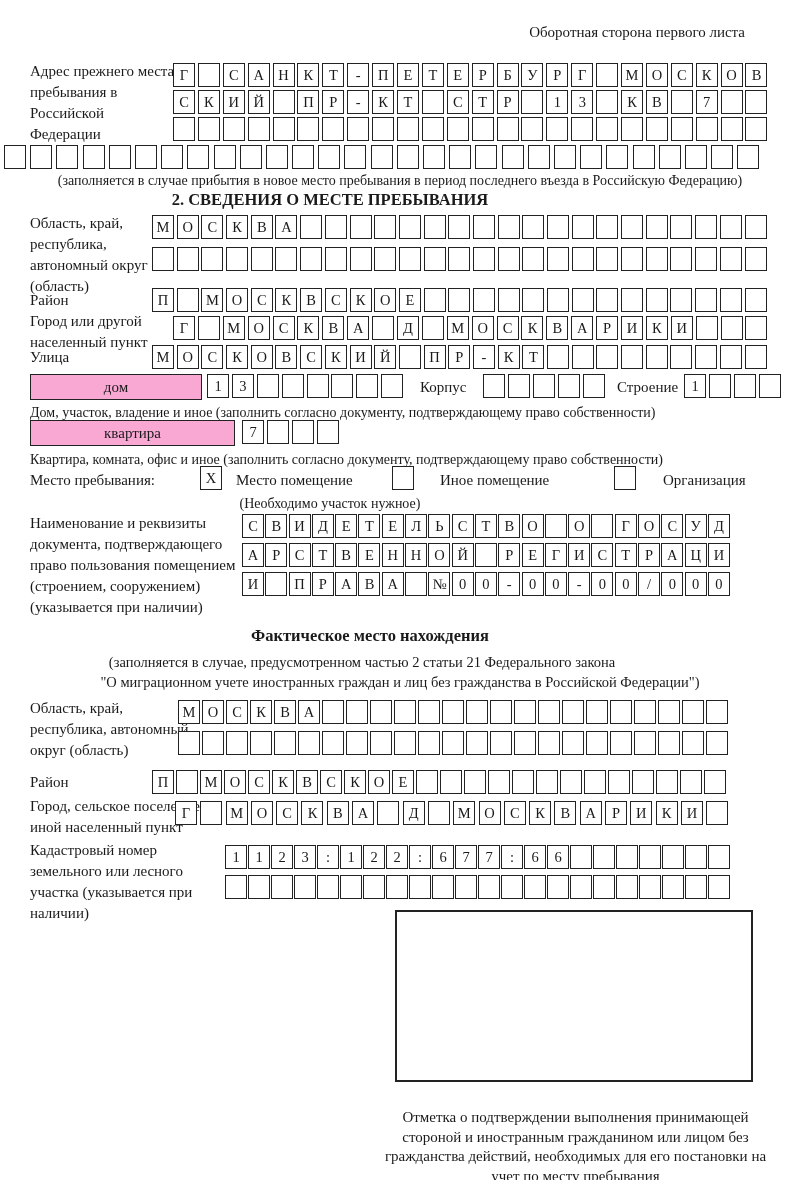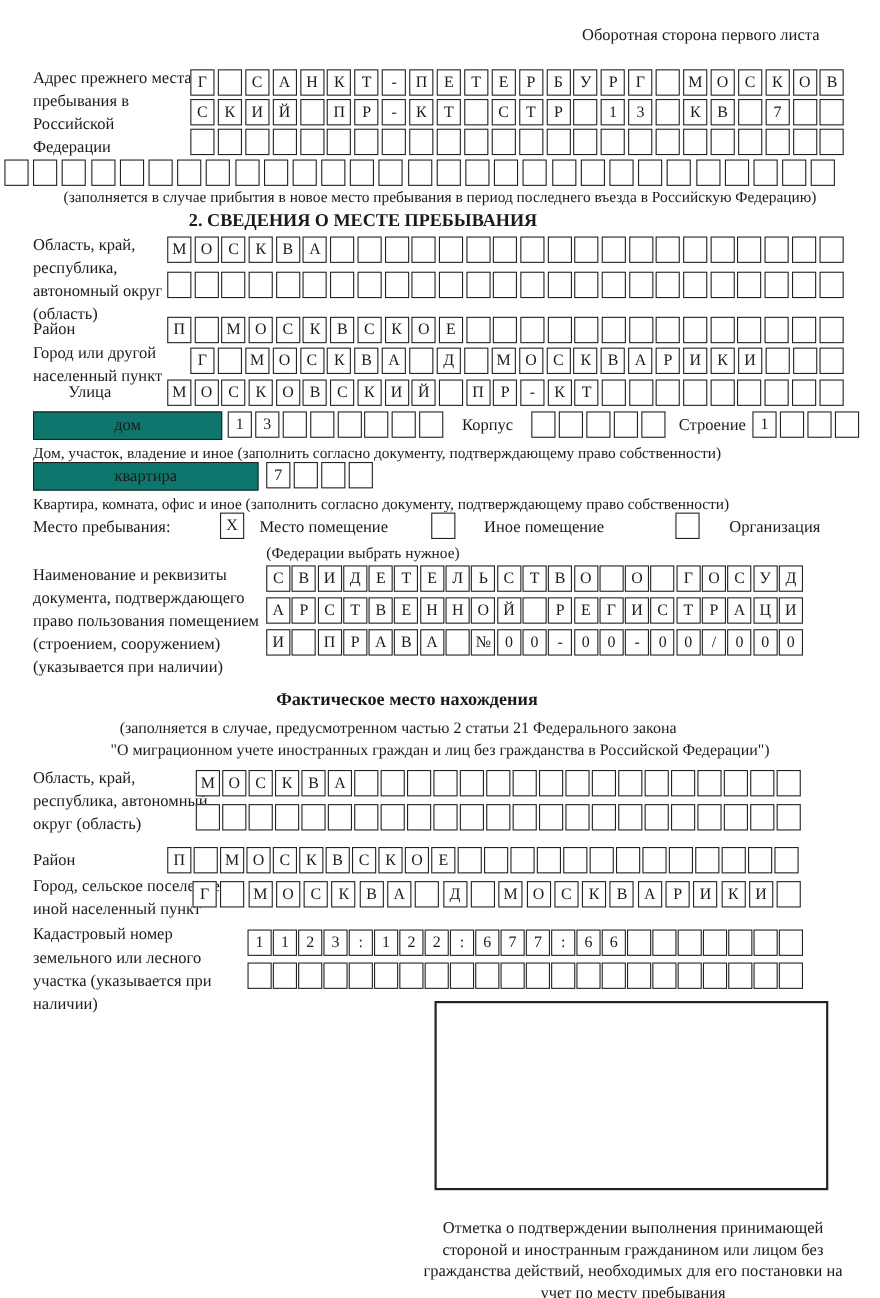--- a/index.html
+++ b/index.html
@@ -15,21 +15,21 @@
   .center{text-align:center;}
   .cellrow{display:flex;}
   .cell{
     box-sizing:content-box;width:20px;height:22px;border:1.6px solid #222;
     display:flex;align-items:center;justify-content:center;
     font-size:14.5px;font-family:"Liberation Serif","DejaVu Serif",serif;
     background:#fff;flex:0 0 auto;
   }
   .wbox{
     box-sizing:border-box;border:1.6px solid #222;display:flex;
-    align-items:center;justify-content:center;font-size:15px;background:#0f766e;text-align:right;
+    align-items:center;justify-content:center;font-size:15px;background:#f9a8d4;text-align:right;
   }
   .stamp{box-sizing:border-box;border:2px solid #222;background:#fff;}
 </style>
 </head>
 <body>
 
 <div id="page">
 
   <div class="abs label" style="left:400px;top:22px;width:345px;text-align:right;">Оборотная сторона первого листа</div>
 
@@ -253,21 +253,21 @@
       <span class="cell">А</span>
       <span class="cell">Р</span>
       <span class="cell">И</span>
       <span class="cell">К</span>
       <span class="cell">И</span>
       <span class="cell"></span>
       <span class="cell"></span>
       <span class="cell"></span>
     </div>
 
-  <div class="abs label" style="left:30px;top:347px;margin-left:32px;">Улица</div>
+  <div class="abs label" style="left:30px;top:347px;">Улица</div>
   <div class="abs cellrow" style="left:152px;top:345px;gap:2.7px;">
       <span class="cell">М</span>
       <span class="cell">О</span>
       <span class="cell">С</span>
       <span class="cell">К</span>
       <span class="cell">О</span>
       <span class="cell">В</span>
       <span class="cell">С</span>
       <span class="cell">К</span>
       <span class="cell">И</span>
@@ -326,21 +326,21 @@
     </div>
   <div class="abs note" style="left:30px;top:451px;width:760px;">Квартира, комната, офис и иное (заполнить согласно документу, подтверждающему право собственности)</div>
 
   <div class="abs label" style="left:30px;top:470px;">Место пребывания:</div>
   <div class="abs cell" style="left:200px;top:466px;">X</div>
   <div class="abs label" style="left:236px;top:470px;">Место помещение</div>
   <div class="abs cell" style="left:392px;top:466px;"></div>
   <div class="abs label" style="left:440px;top:470px;">Иное помещение</div>
   <div class="abs cell" style="left:614px;top:466px;"></div>
   <div class="abs label" style="left:663px;top:470px;">Организация</div>
-  <div class="abs note center" style="left:180px;top:495px;width:300px;">(Федерации выбрать нужное)</div>
+  <div class="abs note center" style="left:180px;top:495px;width:300px;">(Необходимо участок нужное)</div>
 
   <div class="abs label" style="left:30px;top:513px;width:218px;">Наименование и реквизиты документа, подтверждающего право пользования помещением (строением, сооружением) (указывается при наличии)</div>
   <div class="abs cellrow" style="left:242px;top:514px;gap:1.3px;">
       <span class="cell">С</span>
       <span class="cell">В</span>
       <span class="cell">И</span>
       <span class="cell">Д</span>
       <span class="cell">Е</span>
       <span class="cell">Т</span>
       <span class="cell">Е</span>

